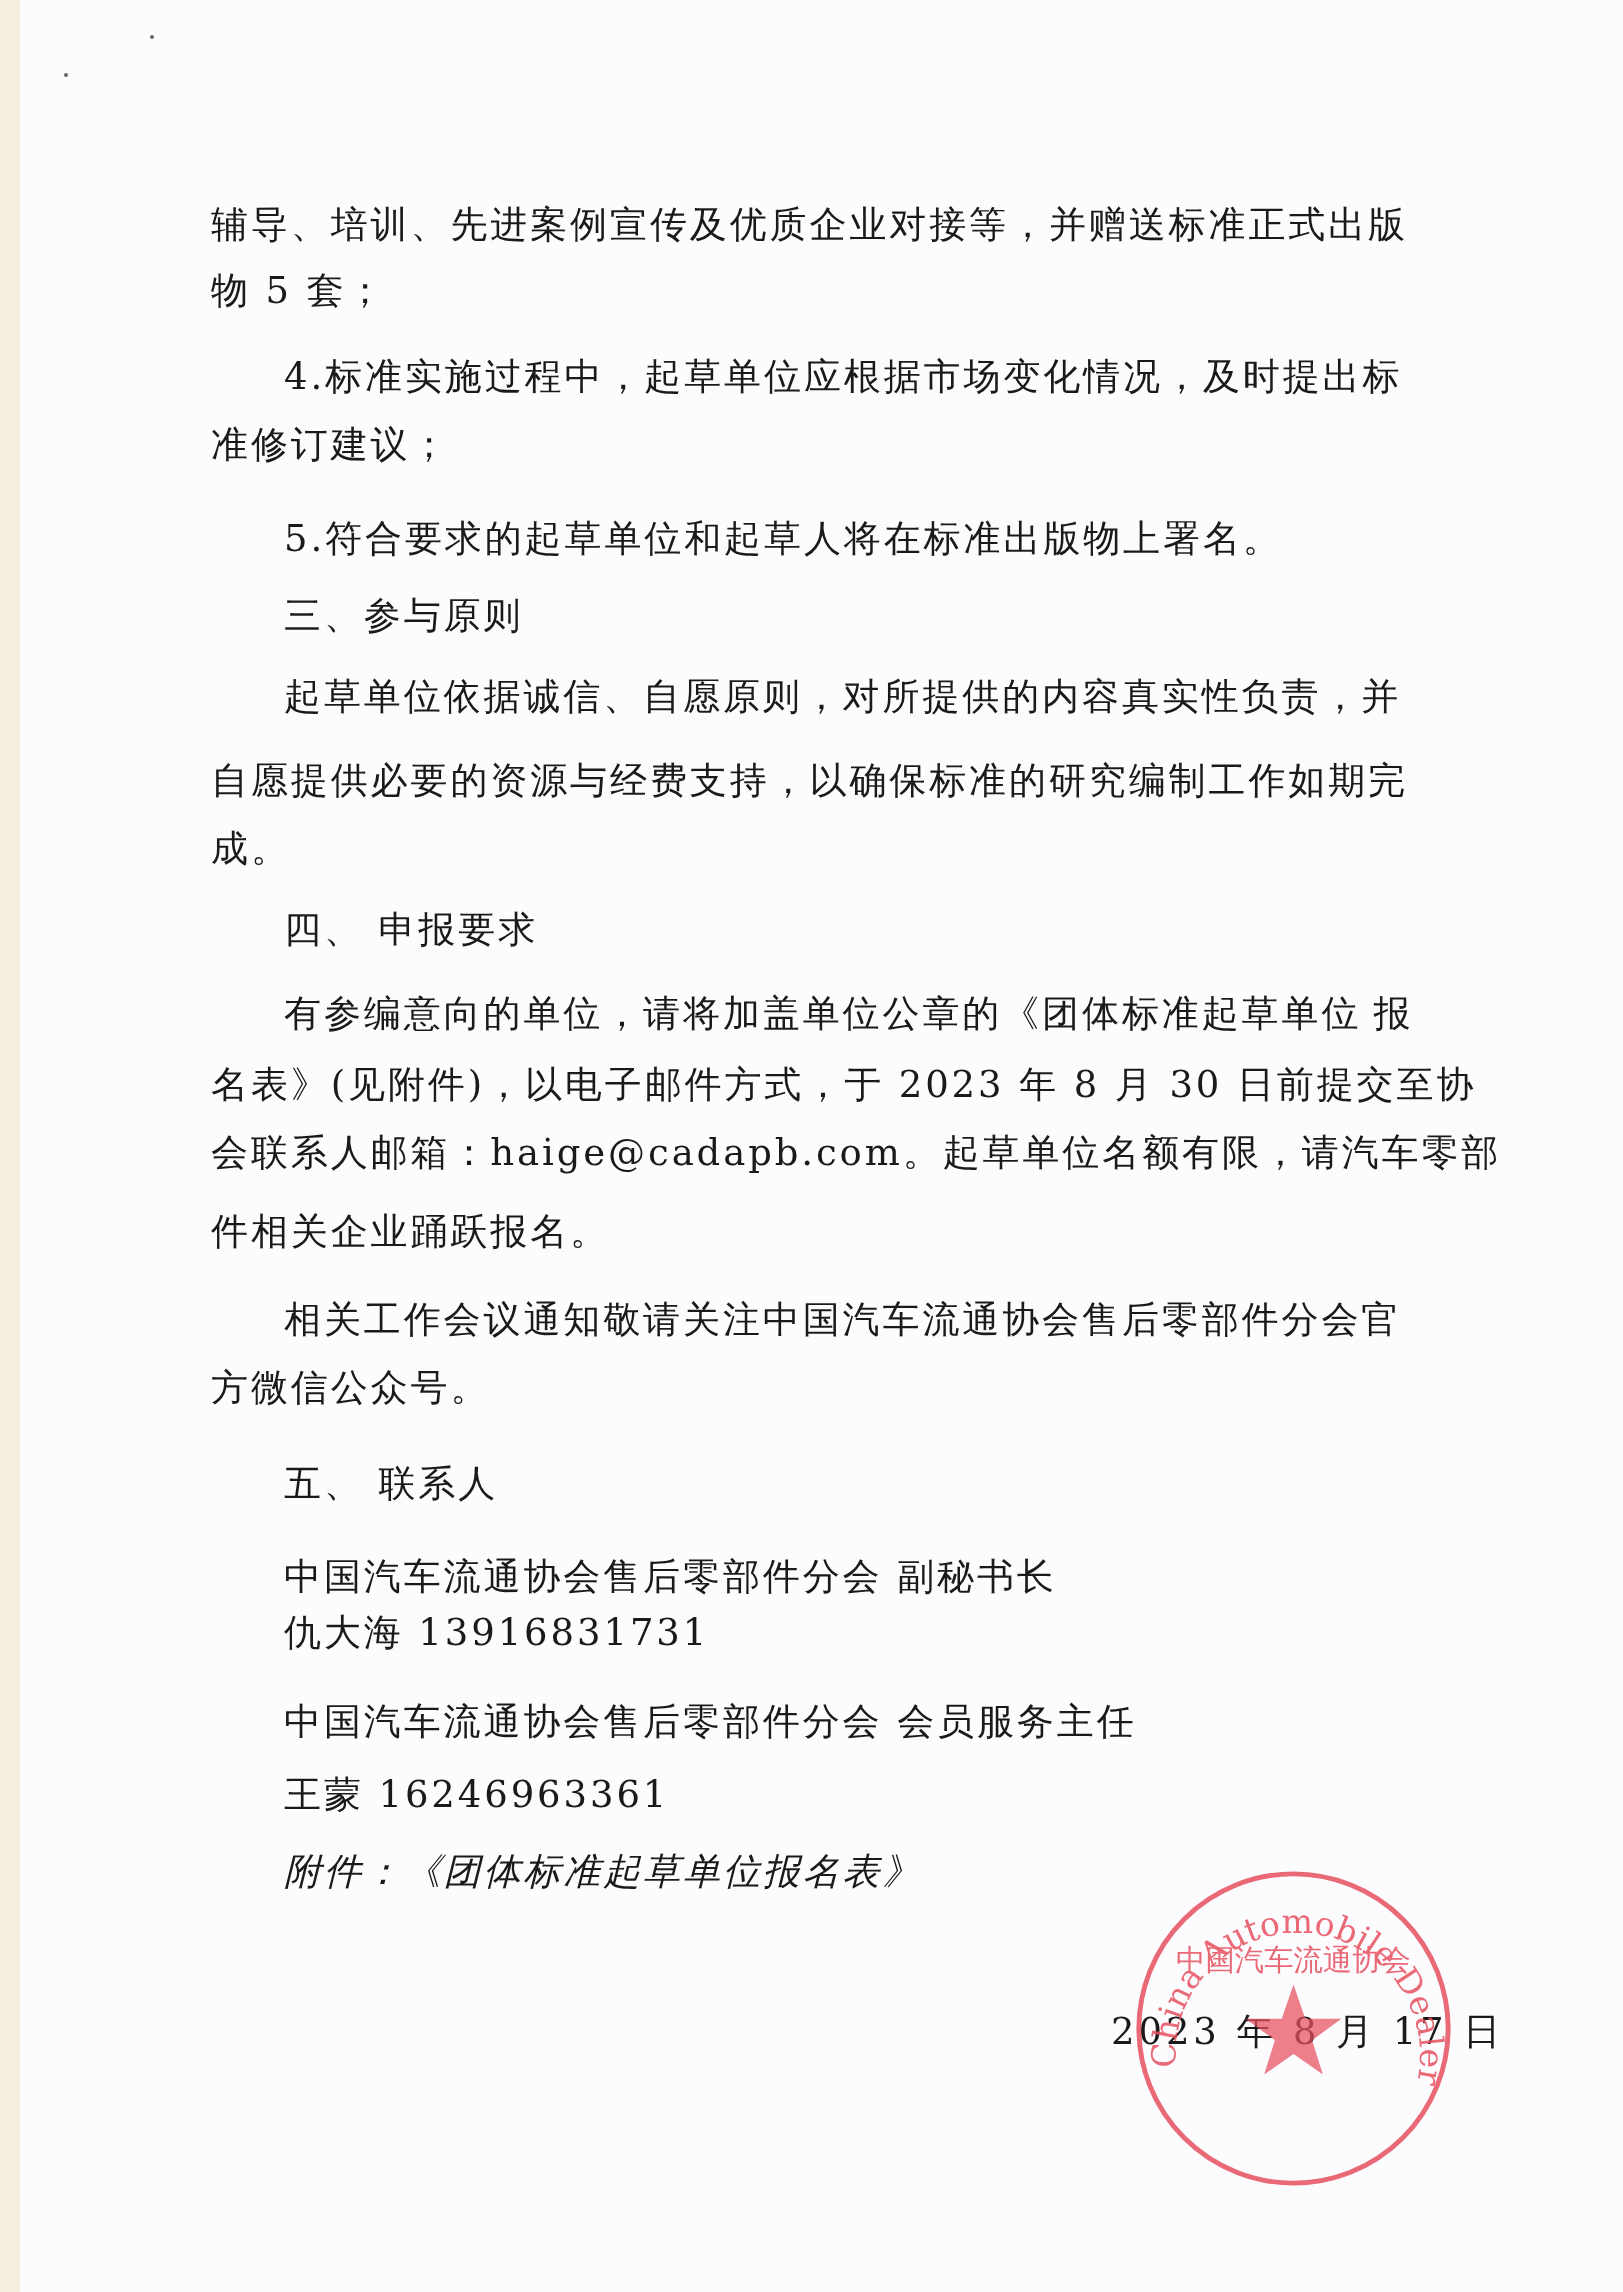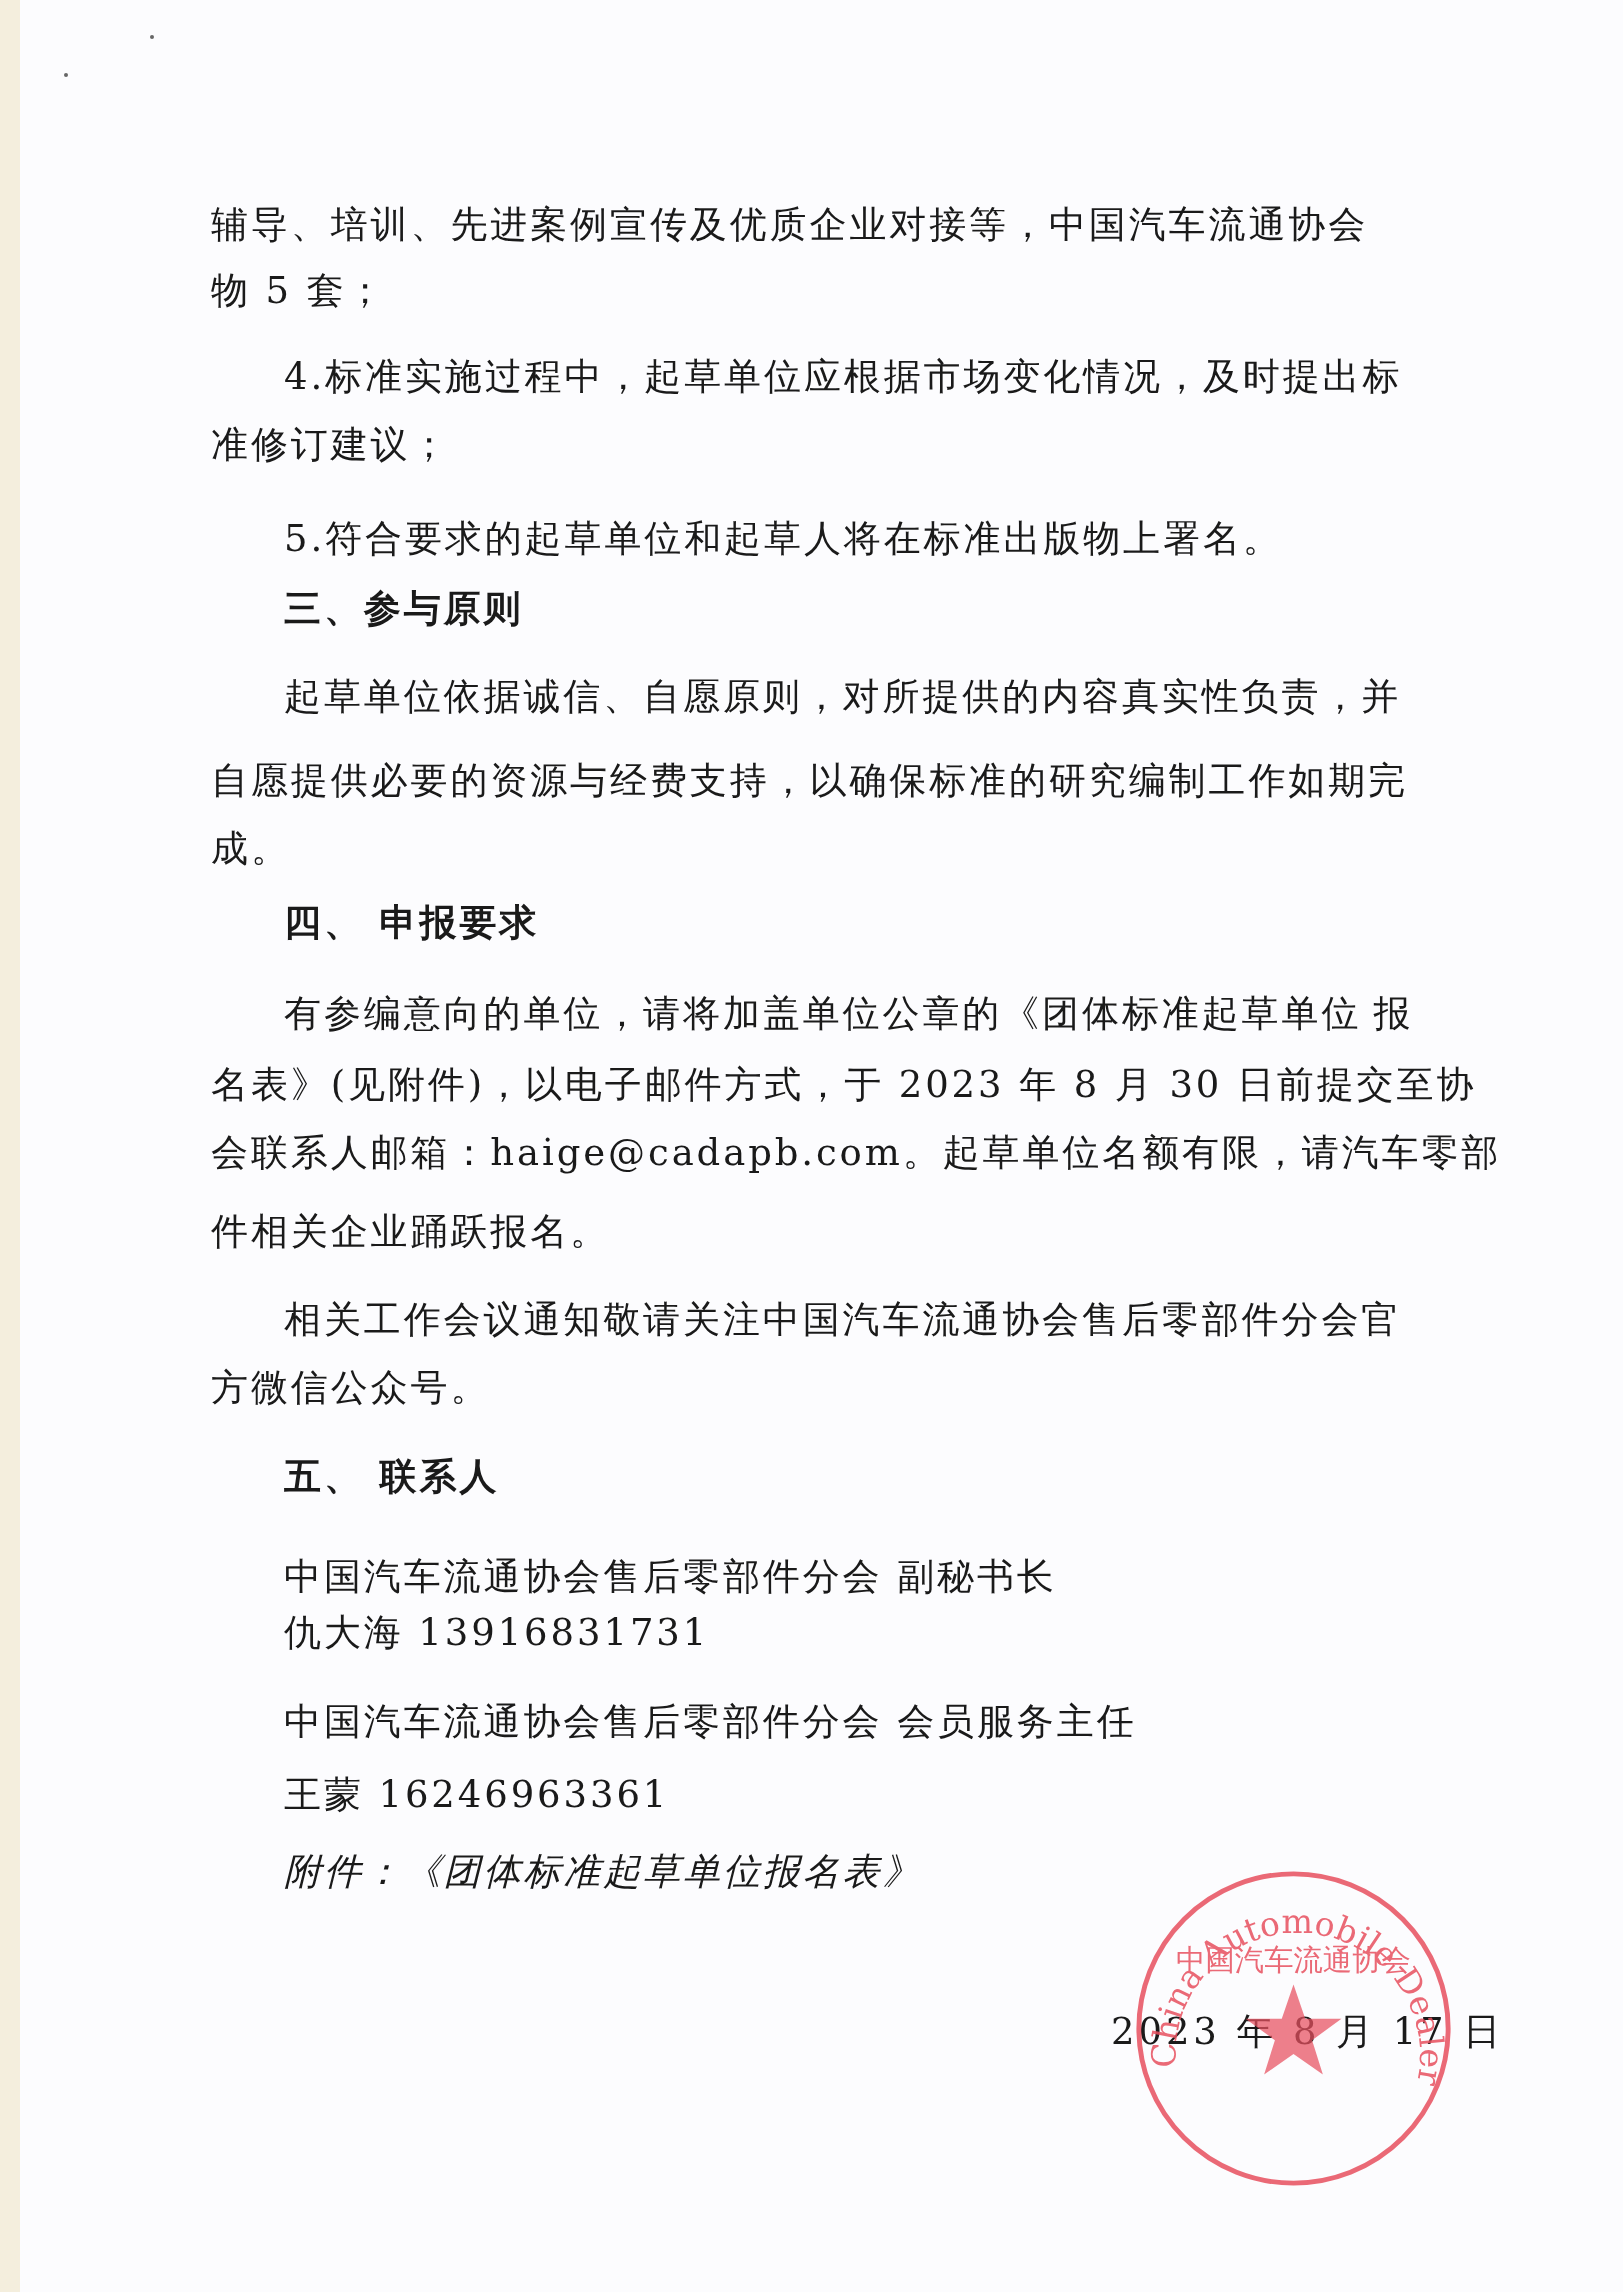--- a/index.html
+++ b/index.html
@@ -22,41 +22,41 @@
     }
     .speck { position: absolute; width: 4.9px; height: 3.9px; background: #666; border-radius: 2px; }
     .line {
       position: absolute;
       left: 211px;
       font-size: 37px;
       letter-spacing: 2.9px;
       white-space: nowrap;
       line-height: 47px;
     }
-    .heading { font-weight: bold; font-family: "DejaVu Sans", "Liberation Sans", sans-serif; font-size: 37px; }
+    .heading { font-weight: normal; font-family: "DejaVu Sans", "Liberation Sans", sans-serif; font-size: 37px; margin-top: 7px; }
     .date {
       position: absolute; left: 1111px; top: 2007px;
       font-size: 37px; letter-spacing: 3.9px; white-space: nowrap; z-index: 2;
     }
     .stamp {
       position: absolute; left: 1132px; top: 1867px; width: 323px; height: 323px;
       z-index: 3; opacity: 0.85; pointer-events: none;
     }
   </style>
 </head>
 <body>
 
 <div class="left-strip"></div>
 <div class="page">
   <div class="speck" style="left:44px;top:73px;"></div>
   <div class="speck" style="left:130px;top:35px;"></div>
 </div>
 
 <div id="lines">
-    <div class="line" style="top: 201px; left: 211px;">辅导、培训、先进案例宣传及优质企业对接等，中国汽车流通协会</div>
+    <div class="line" style="top: 201px; left: 211px;">辅导、培训、先进案例宣传及优质企业对接等，并赠送标准正式出版</div>
     <div class="line" style="top: 267px; left: 211px;">物 5 套；</div>
     <div class="line" style="top: 353px; left: 284px;">4.标准实施过程中，起草单位应根据市场变化情况，及时提出标</div>
     <div class="line" style="top: 421px; left: 211px;">准修订建议；</div>
     <div class="line" style="top: 515px; left: 284px;">5.符合要求的起草单位和起草人将在标准出版物上署名。</div>
     <div class="line heading" style="top: 585px; left: 284px;">三、参与原则</div>
     <div class="line" style="top: 673px; left: 284px;">起草单位依据诚信、自愿原则，对所提供的内容真实性负责，并</div>
     <div class="line" style="top: 757px; left: 211px;">自愿提供必要的资源与经费支持，以确保标准的研究编制工作如期完</div>
     <div class="line" style="top: 825px; left: 211px;">成。</div>
     <div class="line heading" style="top: 899px; left: 284px; text-align: right;">四、 申报要求</div>
     <div class="line" style="top: 990px; left: 284px; font-family: Liberation Serif, serif;">有参编意向的单位，请将加盖单位公章的《团体标准起草单位 报</div>

